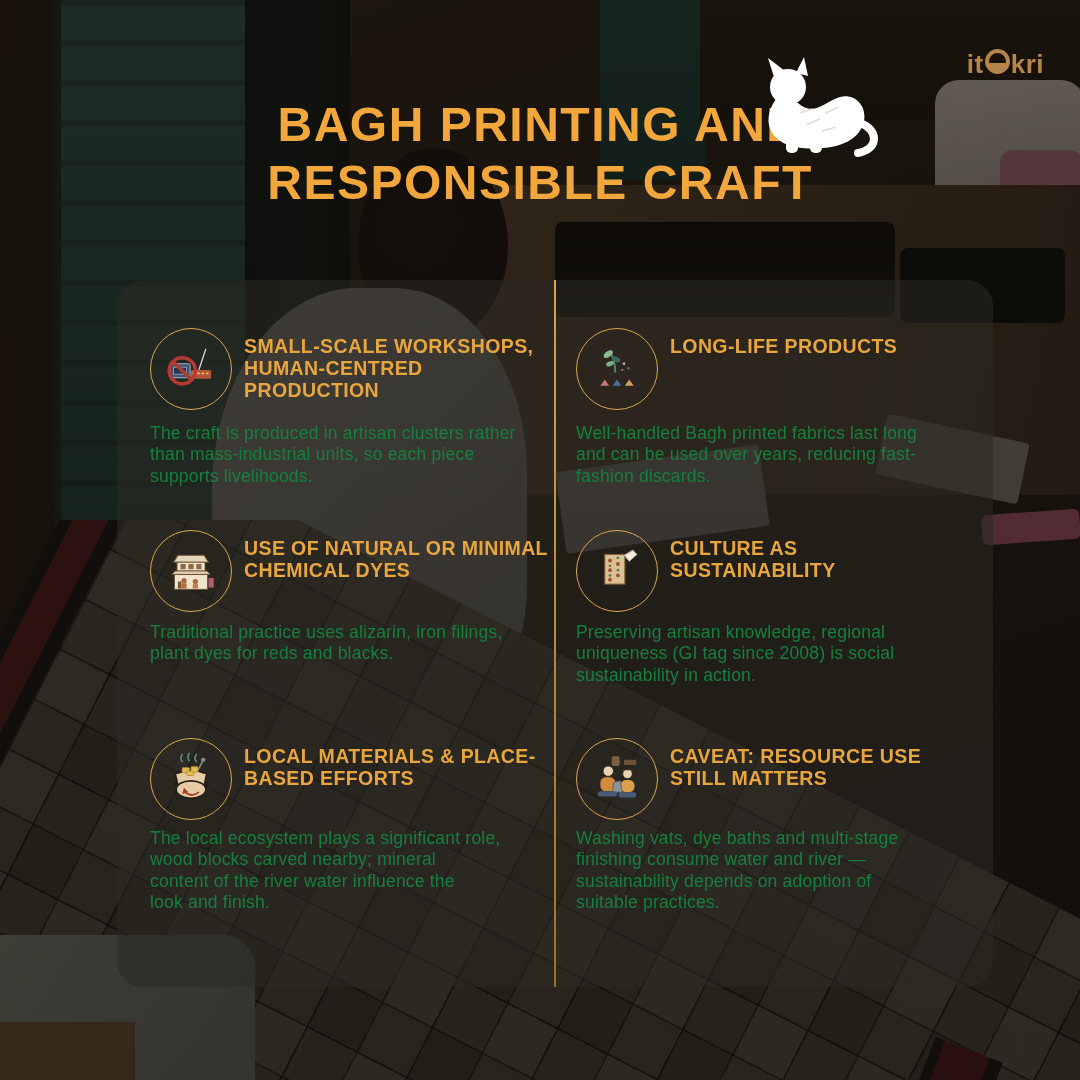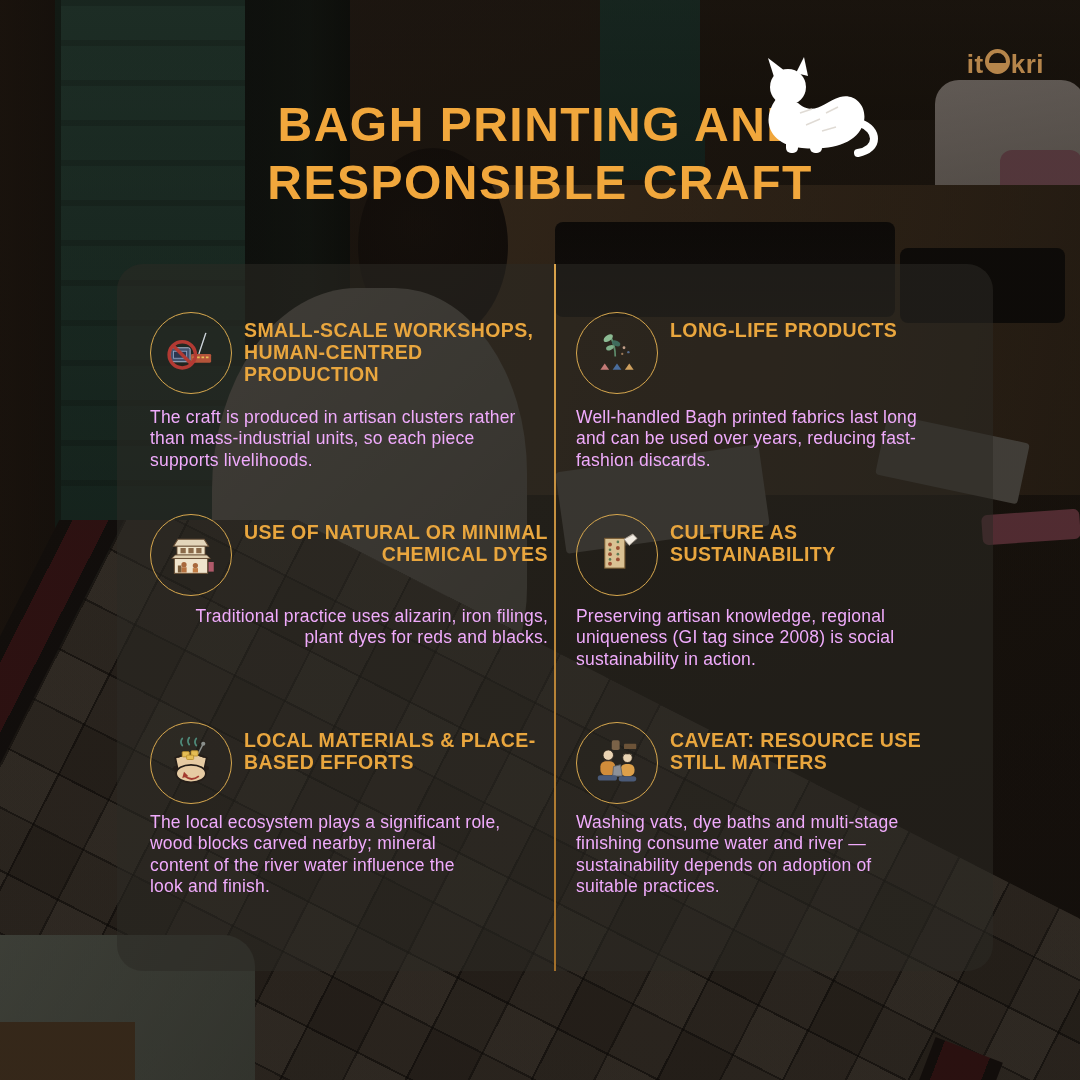--- a/index.html
+++ b/index.html
@@ -43,44 +43,44 @@
   .fabric-border-left{left:-58px;top:0;width:58px;height:100%;
     background:linear-gradient(90deg,#17120f 0 12px,#4a181b 12px 44px,#151110 44px 58px);}
   .stripe-mid{left:772px;top:500px;width:72px;height:900px;transform:rotate(21deg);
     background:linear-gradient(90deg,#17110f 0 10px,#471719 10px 58px,#17110f 58px 72px);}
   .stripe-right{left:1012px;top:470px;width:92px;height:900px;transform:rotate(13deg);
     background:linear-gradient(90deg,#17110f 0 10px,#4a181b 10px 54px,#7a5c33 54px 92px);}
   .pale-bl{left:-45px;top:935px;width:300px;height:190px;border-radius:32px;background:linear-gradient(120deg,#6d7468,#565c52);}
   .floor-tan-bl{left:0;top:1022px;width:135px;height:58px;background:#5d452c;}
   .photo-dim{inset:0;background:linear-gradient(rgba(13,10,7,.46),rgba(13,10,7,.5));}
   
-  .panel{position:absolute;left:117px;top:264px;width:876px;height:707px;
+  .panel{position:absolute;left:117px;top:280px;width:876px;height:707px;
     background:rgba(44,41,37,.55);border-radius:26px;}
   .divider{position:absolute;left:437px;top:0;width:2px;height:707px;
     background:linear-gradient(180deg,#d8a24b,#a26f2a);}
   
   .title{position:absolute;top:96px;left:0;width:1080px;text-align:center;
     color:#F1A73C;font-size:48px;font-weight:800;letter-spacing:1.5px;
     line-height:1.2;white-space:pre-line;}
   .logo{position:absolute;top:48px;right:36px;color:#B5854B;font-size:26px;
     font-weight:bold;letter-spacing:.5px;}
   .logo-o{display:inline-block;width:17px;height:17px;border:4px solid #B5854B;border-radius:50%;
     background:linear-gradient(to top,#B5854B 42%,transparent 42%);margin:0 1px;transform:translateY(1px);}
   .animal{position:absolute;left:752px;top:55px;width:130px;height:105px;}
   
   .section{position:absolute;width:398px;}
   .pos-l1{left:33px;top:48px;}   .pos-r1{left:459px;top:48px;}
-  .pos-l2{left:33px;top:250px;text-align:right;}  .pos-r2{left:459px;top:250px;}
+  .pos-l2{left:33px;top:250px;}  .pos-r2{left:459px;top:250px;}
   .pos-l3{left:33px;top:458px;}  .pos-r3{left:459px;top:458px;}
   .sec-head{display:flex;align-items:flex-start;gap:12px;}
   .icon-circle{flex:0 0 auto;width:82px;height:82px;border-radius:50%;
     border:1.6px solid #D8A84E;display:flex;align-items:center;justify-content:center;box-sizing:border-box;}
   .heading{margin-top:7px;color:#E9A63E;font-size:19.5px;font-weight:bold;
     letter-spacing:.4px;line-height:1.14;white-space:pre-line;}
-  .body-text{margin-top:13px;color:#f0abfc;font-size:17.5px;line-height:1.22;
+  .body-text{margin-top:13px;color:#15803d;font-size:17.5px;line-height:1.22;
     letter-spacing:.2px;white-space:pre-line;}
   .gap-lg .body-text{margin-top:8px;}
   .gap-sm .body-text{margin-top:10px;}
 </style>
 </head>
 <body>
 
 <div class="canvas">
 
   <div class="bg">

